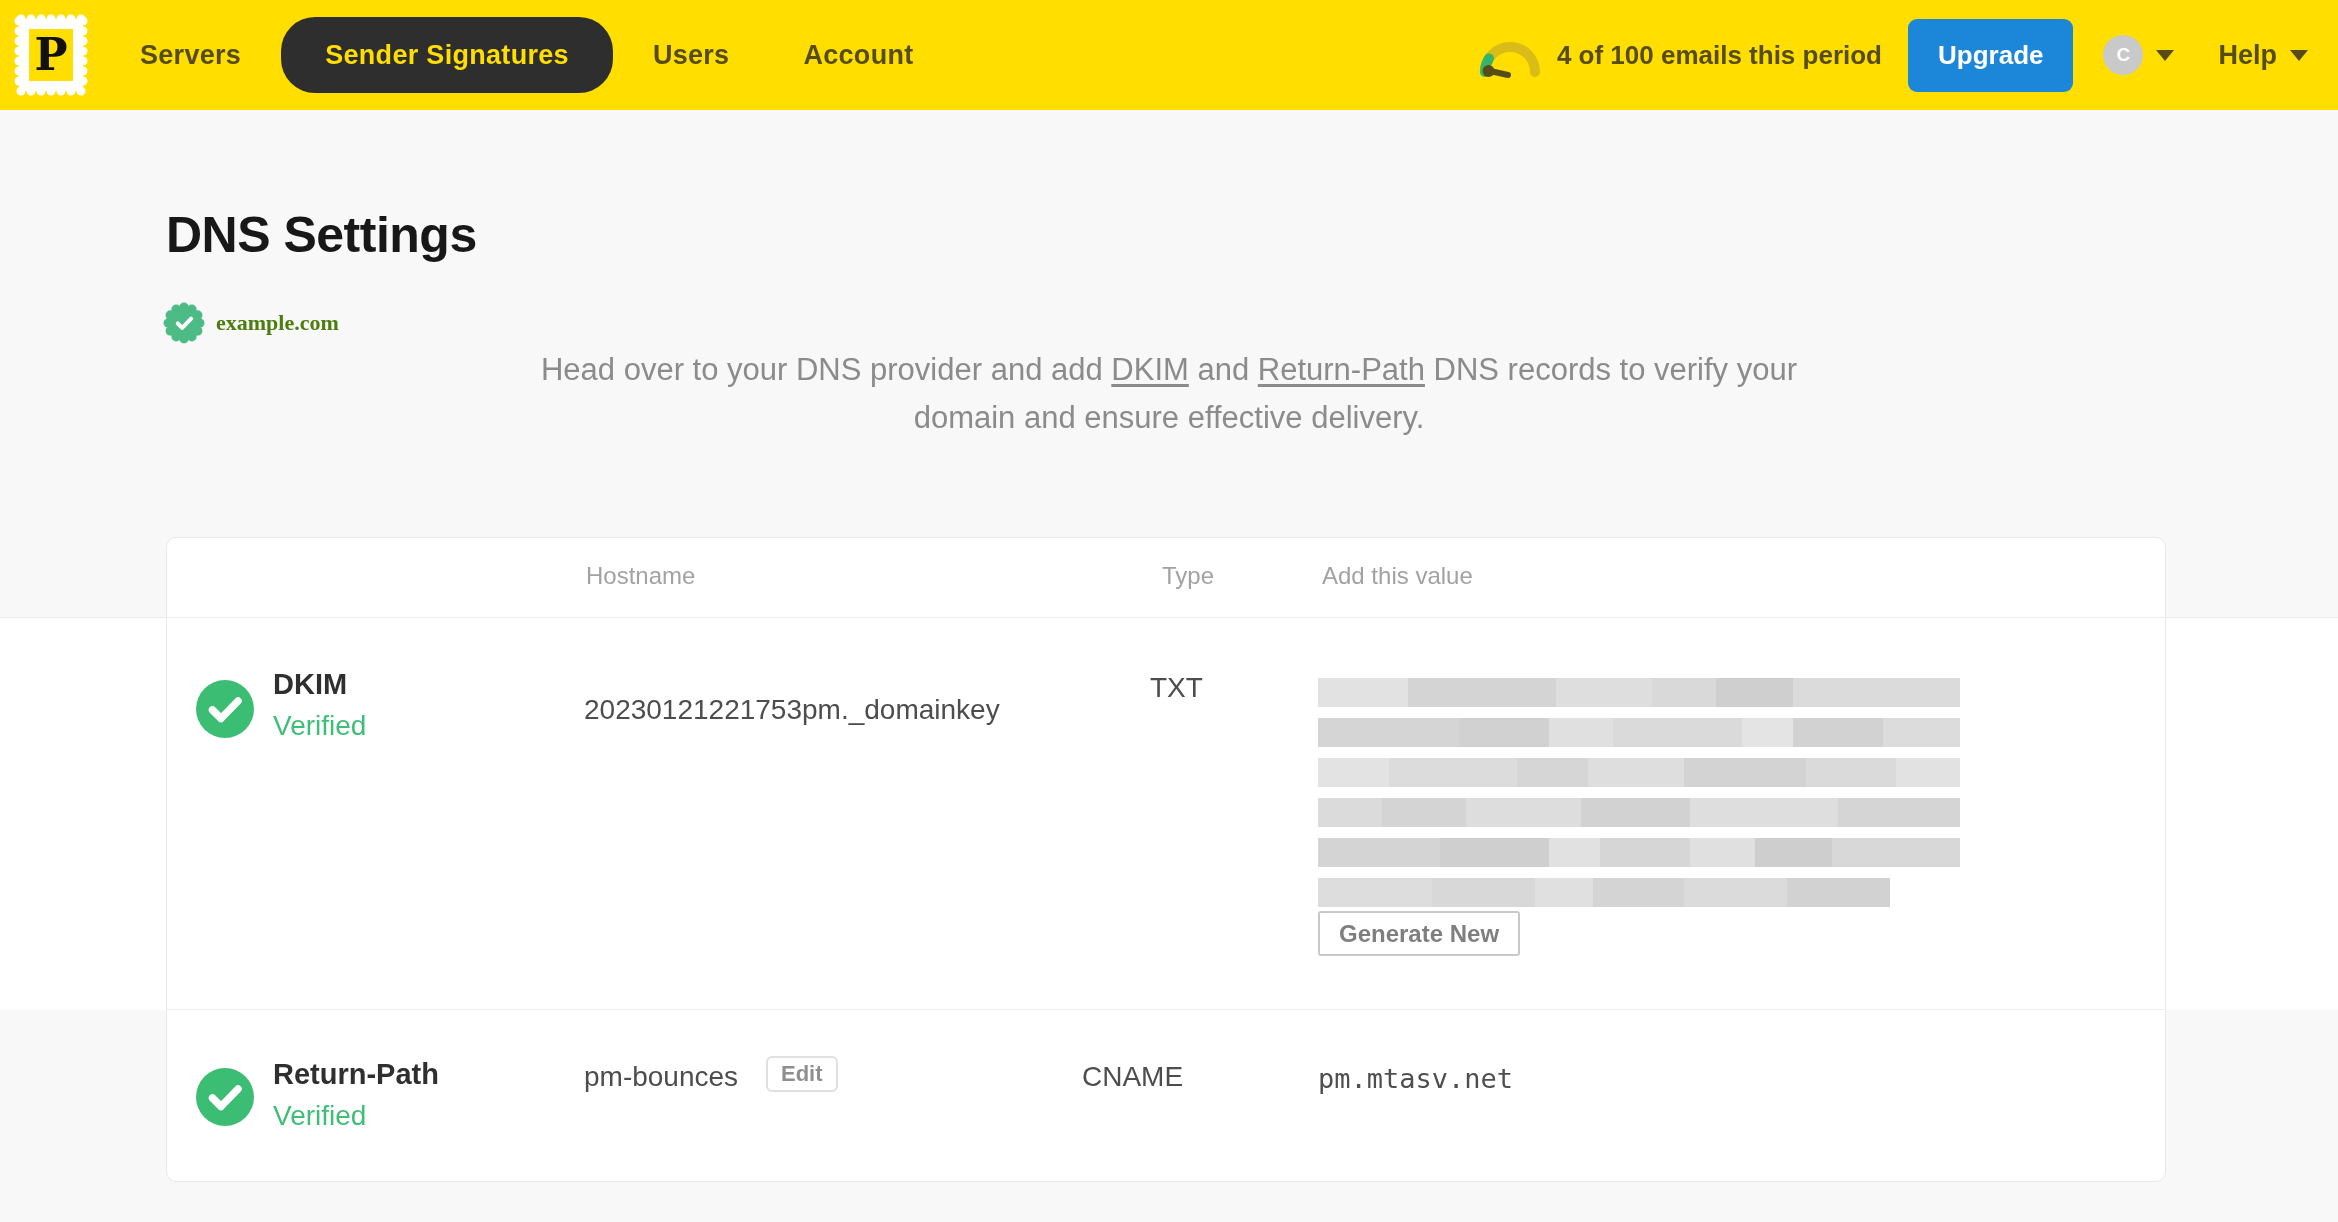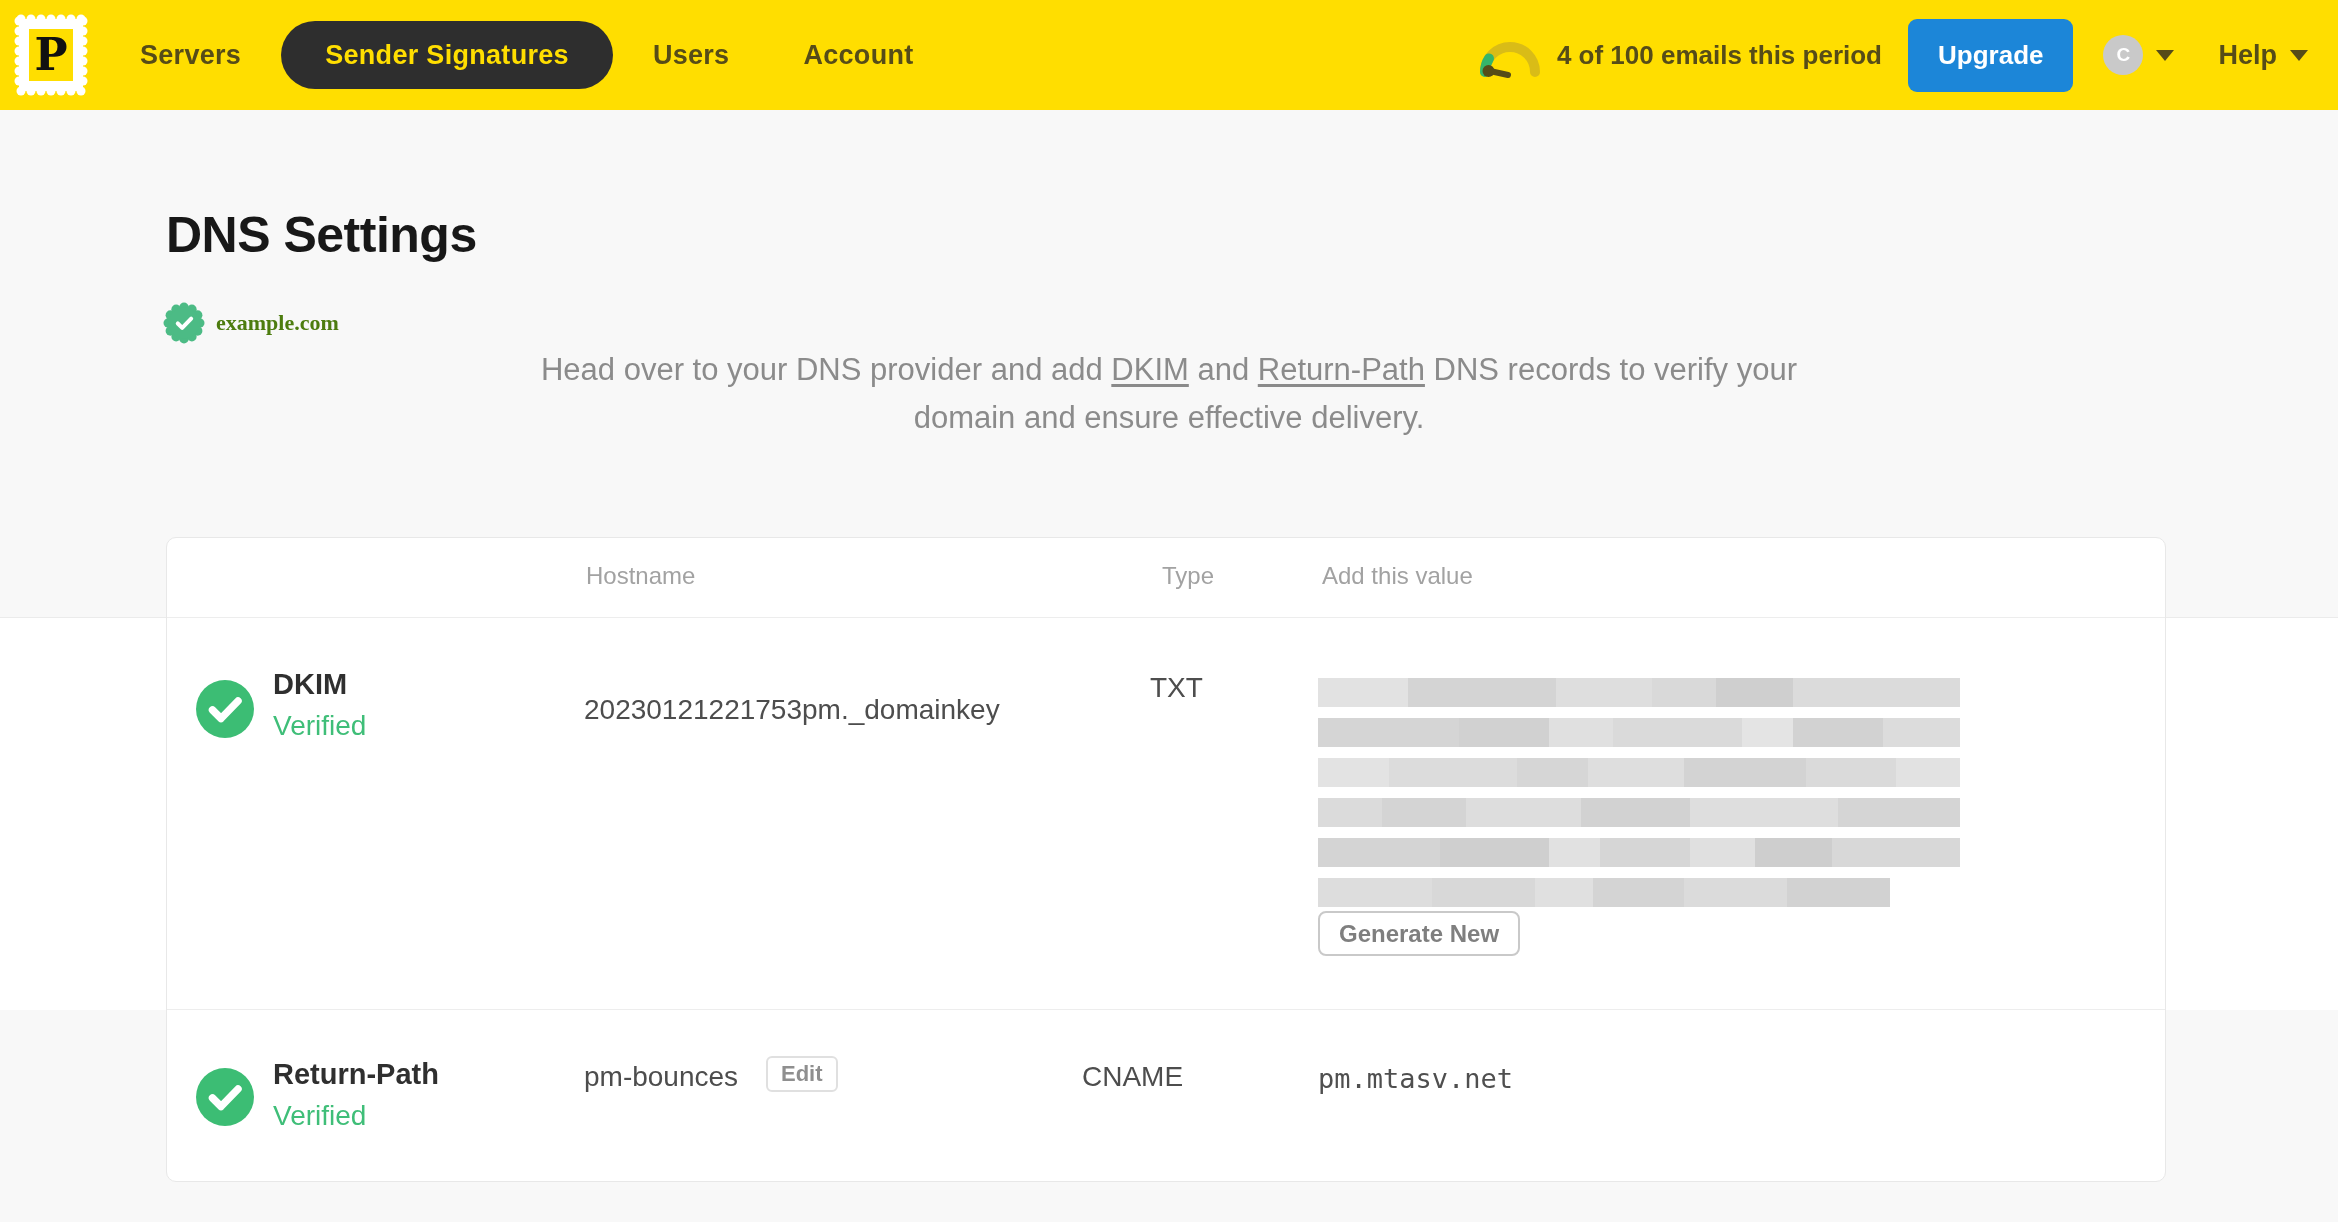--- a/index.html
+++ b/index.html
@@ -5,21 +5,21 @@
   html,body{margin:0;padding:0;background:#f8f8f8;}
   .app{position:relative;width:2338px;height:1222px;overflow:hidden;background:#f8f8f8;
        font-family:"Liberation Sans",sans-serif;-webkit-font-smoothing:antialiased;}
 
   
   .header{position:absolute;top:0;left:0;width:2338px;height:110px;background:#FFDE00;
           display:flex;align-items:center;box-sizing:border-box;padding:0 30px 0 12px;}
   .stamp{width:78px;height:86px;flex:0 0 auto;margin-right:50px;}
   .navitem{font-size:27px;font-weight:700;color:#564C18;letter-spacing:.3px;cursor:pointer;white-space:nowrap;}
   .nav-servers{margin-right:40px;}
-  .pill{background:#2E2E2E;color:#FFDE00;height:68px;border-radius:34px;padding:0 44px;
+  .pill{background:#2E2E2E;color:#FFDE00;height:76px;border-radius:34px;padding:0 44px;
         display:flex;align-items:center;font-size:27px;font-weight:700;letter-spacing:.3px;
         margin-right:40px;cursor:pointer;white-space:nowrap;}
   .nav-users{margin-right:74px;}
   .hright{display:flex;align-items:center;margin-left:auto;}
   .gauge{flex:0 0 auto;margin-right:14px;}
   .usage{font-size:26px;font-weight:700;color:#564C18;margin-right:26px;white-space:nowrap;}
   .upgrade{background:#1C86D8;color:#fff;font-size:26px;font-weight:700;border:none;
            border-radius:9px;height:73px;padding:0 30px;margin-right:30px;cursor:pointer;
            font-family:"Liberation Sans",sans-serif;}
   .acct{display:flex;align-items:center;cursor:pointer;}
@@ -60,21 +60,21 @@
 
   .valbar{position:absolute;left:1318px;width:642px;height:29px;}
   .b1{top:568px;background:linear-gradient(90deg,#e2e2e2 0 14%,#d4d4d4 0 37%,#dedede 0 52%,#d9d9d9 0 62%,#cfcfcf 0 74%,#dbdbdb 0 100%);}
   .b2{top:608px;background:linear-gradient(90deg,#d5d5d5 0 22%,#d1d1d1 0 36%,#e0e0e0 0 46%,#dadada 0 66%,#e4e4e4 0 74%,#d2d2d2 0 88%,#dcdcdc 0 100%);}
   .b3{top:648px;background:linear-gradient(90deg,#e3e3e3 0 11%,#dcdcdc 0 31%,#d6d6d6 0 42%,#dedede 0 57%,#d3d3d3 0 76%,#dadada 0 90%,#e2e2e2 0 100%);}
   .b4{top:688px;background:linear-gradient(90deg,#dbdbdb 0 10%,#d4d4d4 0 23%,#dddddd 0 41%,#d2d2d2 0 58%,#dedede 0 81%,#d5d5d5 0 100%);}
   .b5{top:728px;background:linear-gradient(90deg,#d4d4d4 0 19%,#cfcfcf 0 36%,#e1e1e1 0 44%,#d6d6d6 0 58%,#e0e0e0 0 68%,#cecece 0 80%,#d8d8d8 0 100%);}
   .b6{top:768px;width:572px;background:linear-gradient(90deg,#dddddd 0 20%,#d8d8d8 0 38%,#e0e0e0 0 48%,#d4d4d4 0 64%,#dbdbdb 0 82%,#d2d2d2 0 100%);}
 
   .gen-btn{position:absolute;left:1318px;top:801px;height:45px;background:#fff;
-           border:2px solid #c9c9c9;border-radius:8px;color:#7f7f7f;font-size:24px;font-weight:700;
+           border:2px solid #c9c9c9;border-radius:3px;color:#7f7f7f;font-size:24px;font-weight:700;
            padding:0 19px;cursor:pointer;font-family:"Liberation Sans",sans-serif;}
   .edit-btn{position:absolute;left:766px;top:946px;height:36px;background:#fff;
             border:2px solid #e0e0e0;border-radius:6px;color:#8f8f8f;font-size:22px;font-weight:700;
             padding:0 13px;cursor:pointer;font-family:"Liberation Sans",sans-serif;}
   .row-value-mono{position:absolute;left:1318px;top:953px;font-family:"DejaVu Sans Mono",monospace;
                   font-size:27px;color:#4f4f4f;}
 </style>
 </head>
 <body>
 

